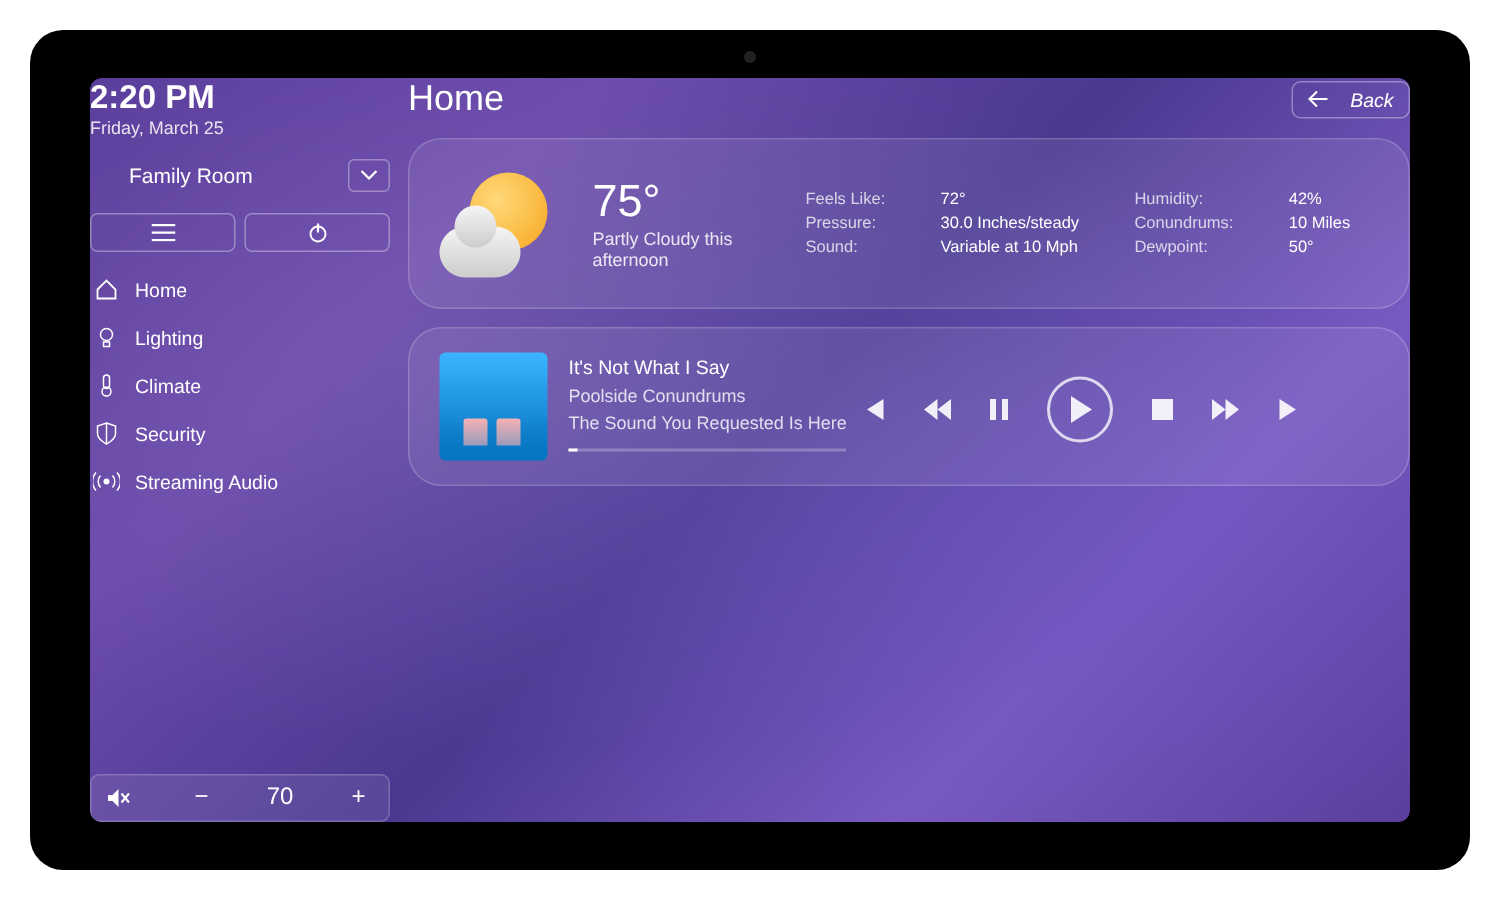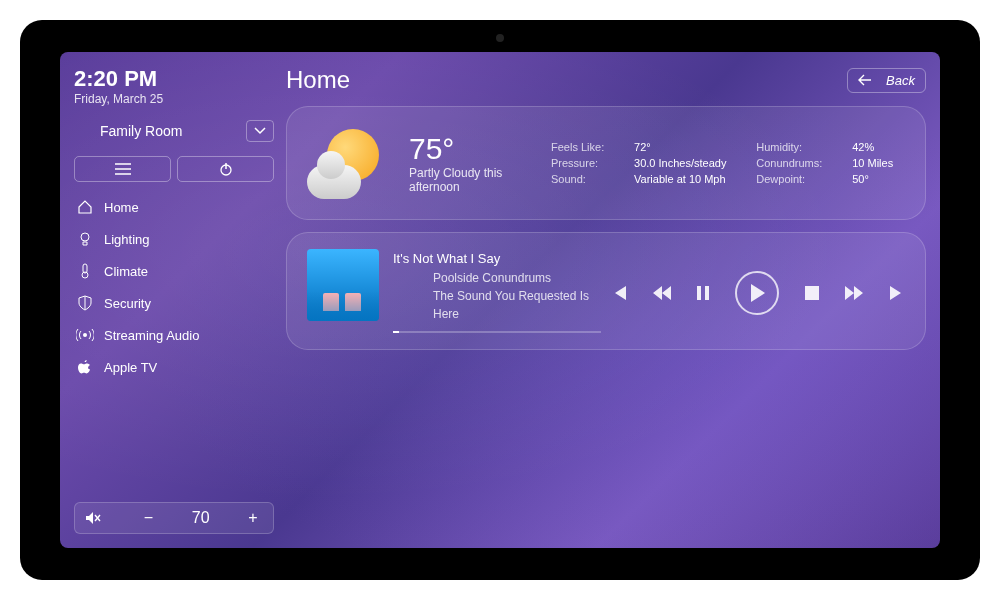--- a/index.html
+++ b/index.html
@@ -1,19 +1,19 @@
 <!DOCTYPE html>
 <html><head>
 <meta charset="utf-8">
 <style>
 * { box-sizing: border-box; margin: 0; padding: 0; font-family: -apple-system, 'Segoe UI', sans-serif; }
 body { background: #fff; display: flex; justify-content: center; align-items: center; width: 1000px; height: 600px; }
 .tablet { width: 960px; height: 560px; background: #000; border-radius: 22px; padding: 32px 40px; position: relative; }
 .camera-dot { position: absolute; top: 14px; left: 50%; transform: translateX(-50%); width: 8px; height: 8px; background: #222; border-radius: 50%; }
-.screen { width: 100%; height: 100%; background: linear-gradient(135deg, #5a3d9b 0%, #6b4aab 25%, #4a3890 50%, #7a5ac0 75%, #5a3d9b 100%); border-radius: 8px; display: flex; padding: 14px; gap: 12px; color: #fff; position: relative; overflow: hidden; justify-content: flex-end; }
+.screen { width: 100%; height: 100%; background: linear-gradient(135deg, #5a3d9b 0%, #6b4aab 25%, #4a3890 50%, #7a5ac0 75%, #5a3d9b 100%); border-radius: 8px; display: flex; gap: 12px; color: #fff; position: relative; overflow: hidden; justify-content: flex-end; }
 .screen::before { content:''; position:absolute; inset:0; background: radial-gradient(ellipse at 30% 40%, rgba(255,255,255,0.08), transparent 60%), radial-gradient(ellipse at 70% 60%, rgba(100,80,200,0.3), transparent 60%); pointer-events:none; }
 .left-col { width: 200px; display: flex; flex-direction: column; gap: 10px; z-index:1; }
 .time-block .time { font-size: 22px; font-weight: 600; }
 .time-block .date { font-size: 12px; opacity: 0.85; }
 .room-select { display: flex; align-items: center; justify-content: space-between; font-size: 14px; padding: 4px 0; margin-left: 26px; }
 .room-select .chev { width:28px; height:22px; border:1px solid rgba(255,255,255,0.35); border-radius:4px; display:flex;align-items:center;justify-content:center; }
 .toggle-row { display:flex; gap:6px; }
 .toggle-row .pill { flex:1; height:26px; border:1px solid rgba(255,255,255,0.35); border-radius:5px; display:flex; align-items:center; justify-content:center; }
 .nav { display:flex; flex-direction:column; gap:2px; }
 .nav-item { display:flex; align-items:center; gap:10px; font-size:13px; padding:6px 2px; cursor:pointer; }
@@ -37,21 +37,21 @@
 .wx-grid .lbl { opacity:0.75; }
 .wx-grid .val { font-size:11px; }
 .media-card { display:flex; flex-direction:row; gap:10px; }
 .media-top { display:flex; gap:14px; align-items:flex-start; }
 .album { width:72px; height:72px; background: linear-gradient(180deg,#3bb5ff 0%, #1a8edb 55%, #0a6fb8 100%); border-radius:4px; position:relative; overflow:hidden; }
 .album::after{ content:''; position:absolute; bottom:0; left:0; right:0; height:30px; background:linear-gradient(transparent, rgba(0,120,200,0.6)); }
 .chair { position:absolute; bottom:10px; width:16px; height:18px; background:#ffb3b3; border-radius:2px 2px 0 0; }
 .chair.c1{ left:16px; } .chair.c2{ left:38px; }
 .track-info { flex:1; font-size:12px; line-height:1.5; }
 .track-info .t1{ font-size:13px; }
-.track-info .t2, .track-info .t3 { opacity:0.8;margin-left:40px; }
+.track-info .t2, .track-info .t3 { opacity:0.8; }
 .progress { height:2px; background:rgba(255,255,255,0.25); margin-top:8px; position:relative; }
 .progress::before{ content:''; position:absolute; left:0; top:0; height:100%; width:3%; background:#fff; }
 .controls { display:flex; justify-content:center; align-items:center; gap:26px; margin-top:4px; }
 .ctrl { cursor:pointer; opacity:0.9; display:flex; align-items:center; justify-content:center; }
 .play-circle { width:44px; height:44px; border:2px solid rgba(255,255,255,0.85); border-radius:50%; display:flex; align-items:center; justify-content:center; }
 svg { display:block; }
 </style>
 </head>
 <body>
 
@@ -125,28 +125,20 @@
           <span>Security</span>
         </div>
         <div class="nav-item">
           <span class="ico">
               <svg width="18" height="16" viewBox="0 0 18 16">
                 <circle cx="9" cy="8" r="2" fill="#fff"></circle>
                 <path d="M5 4a6 6 0 000 8M13 4a6 6 0 010 8M2 2a9 9 0 000 12M16 2a9 9 0 010 12" stroke="#fff" fill="none"></path>
               </svg>
             </span>
           <span>Streaming Audio</span>
-        </div>
-        <div class="nav-item">
-          <span class="ico">
-              <svg width="14" height="16" viewBox="0 0 14 16">
-                <path d="M10 9c0-2 2-3 2-3-1-1.5-3-1.5-3-1.5-1.5 0-2 .8-3 .8s-1.6-.8-3-.8c-2 0-3 2-3 4 0 3 2 6 3.5 6 1 0 1.5-.7 2.5-.7s1.5.7 2.5.7c1.5 0 3.5-3 3.5-4-2-.5-2-1.5-2-1.5zM8 3c.7-.8.6-2 .6-2-1 0-2 1-2 2 0 0 .7 0 1.4 0z" fill="#fff"></path>
-              </svg>
-            </span>
-          <span>Apple TV</span>
         </div>
       </div>
 
       <div class="vol-row">
         <span class="vbtn">
             <svg width="16" height="14" viewBox="0 0 16 14">
               <path d="M1 5h3l4-4v12l-4-4H1z" fill="#fff"></path>
               <path d="M10 4l5 6M15 4l-5 6" stroke="#fff" stroke-width="1.4"></path>
             </svg>
           </span>

